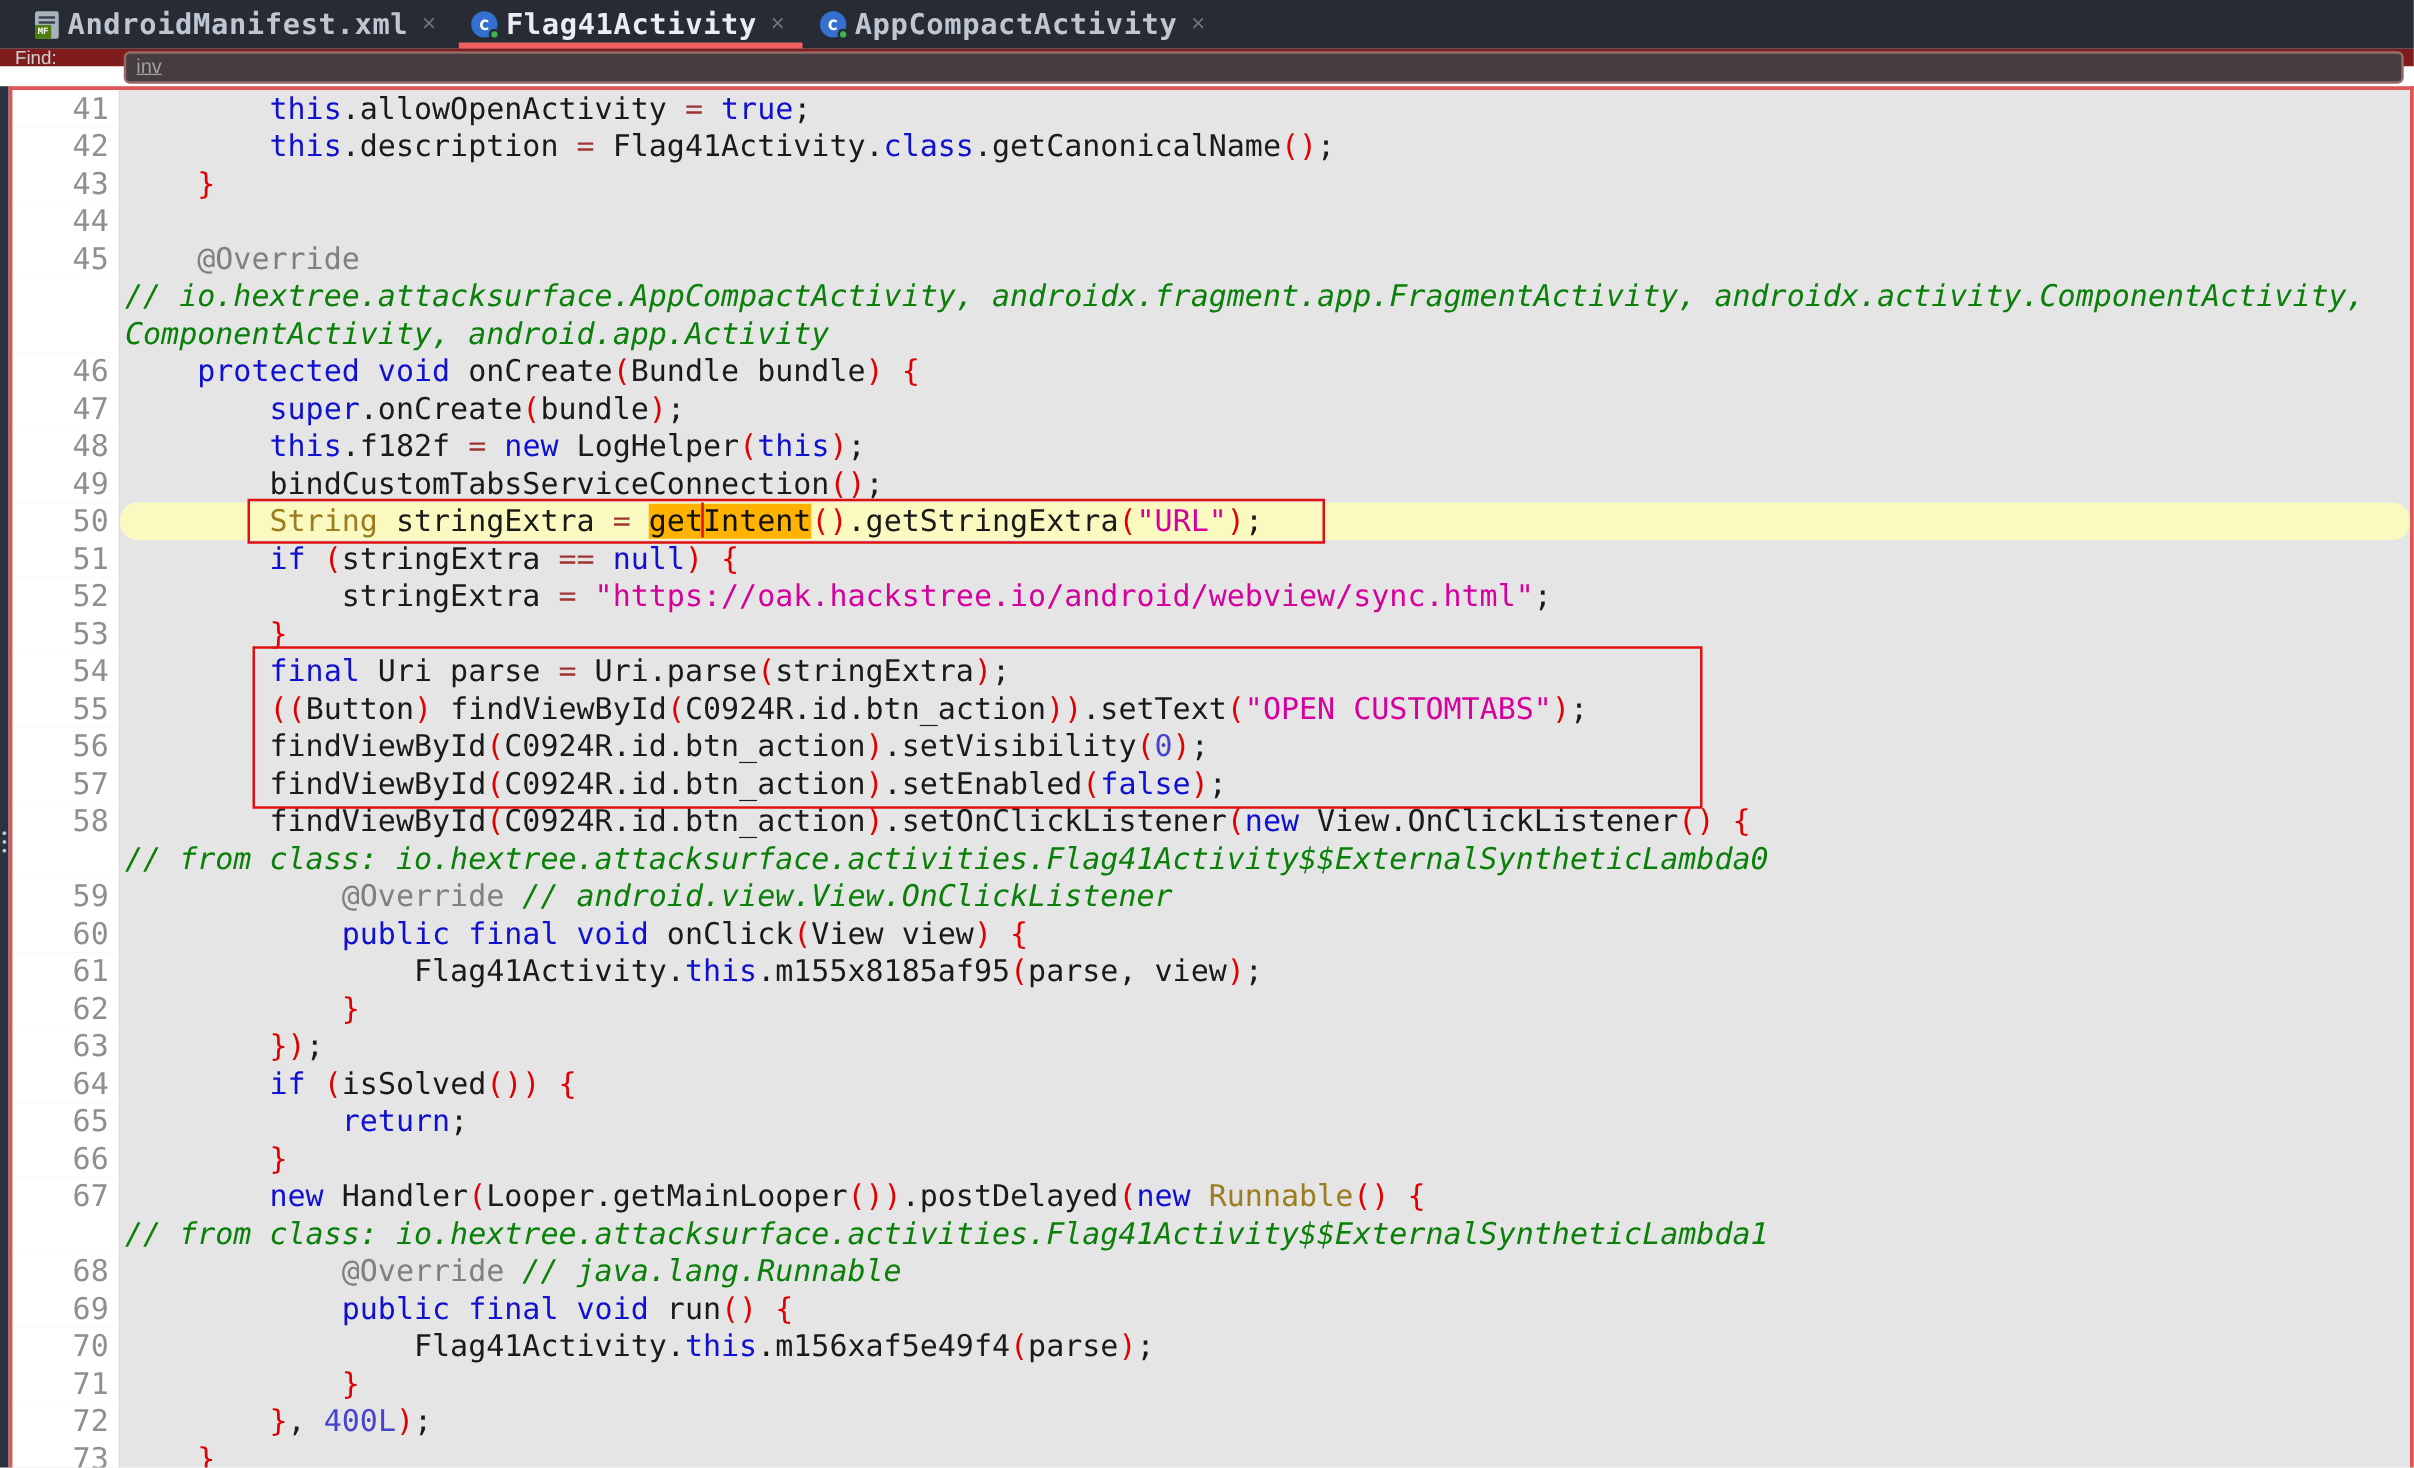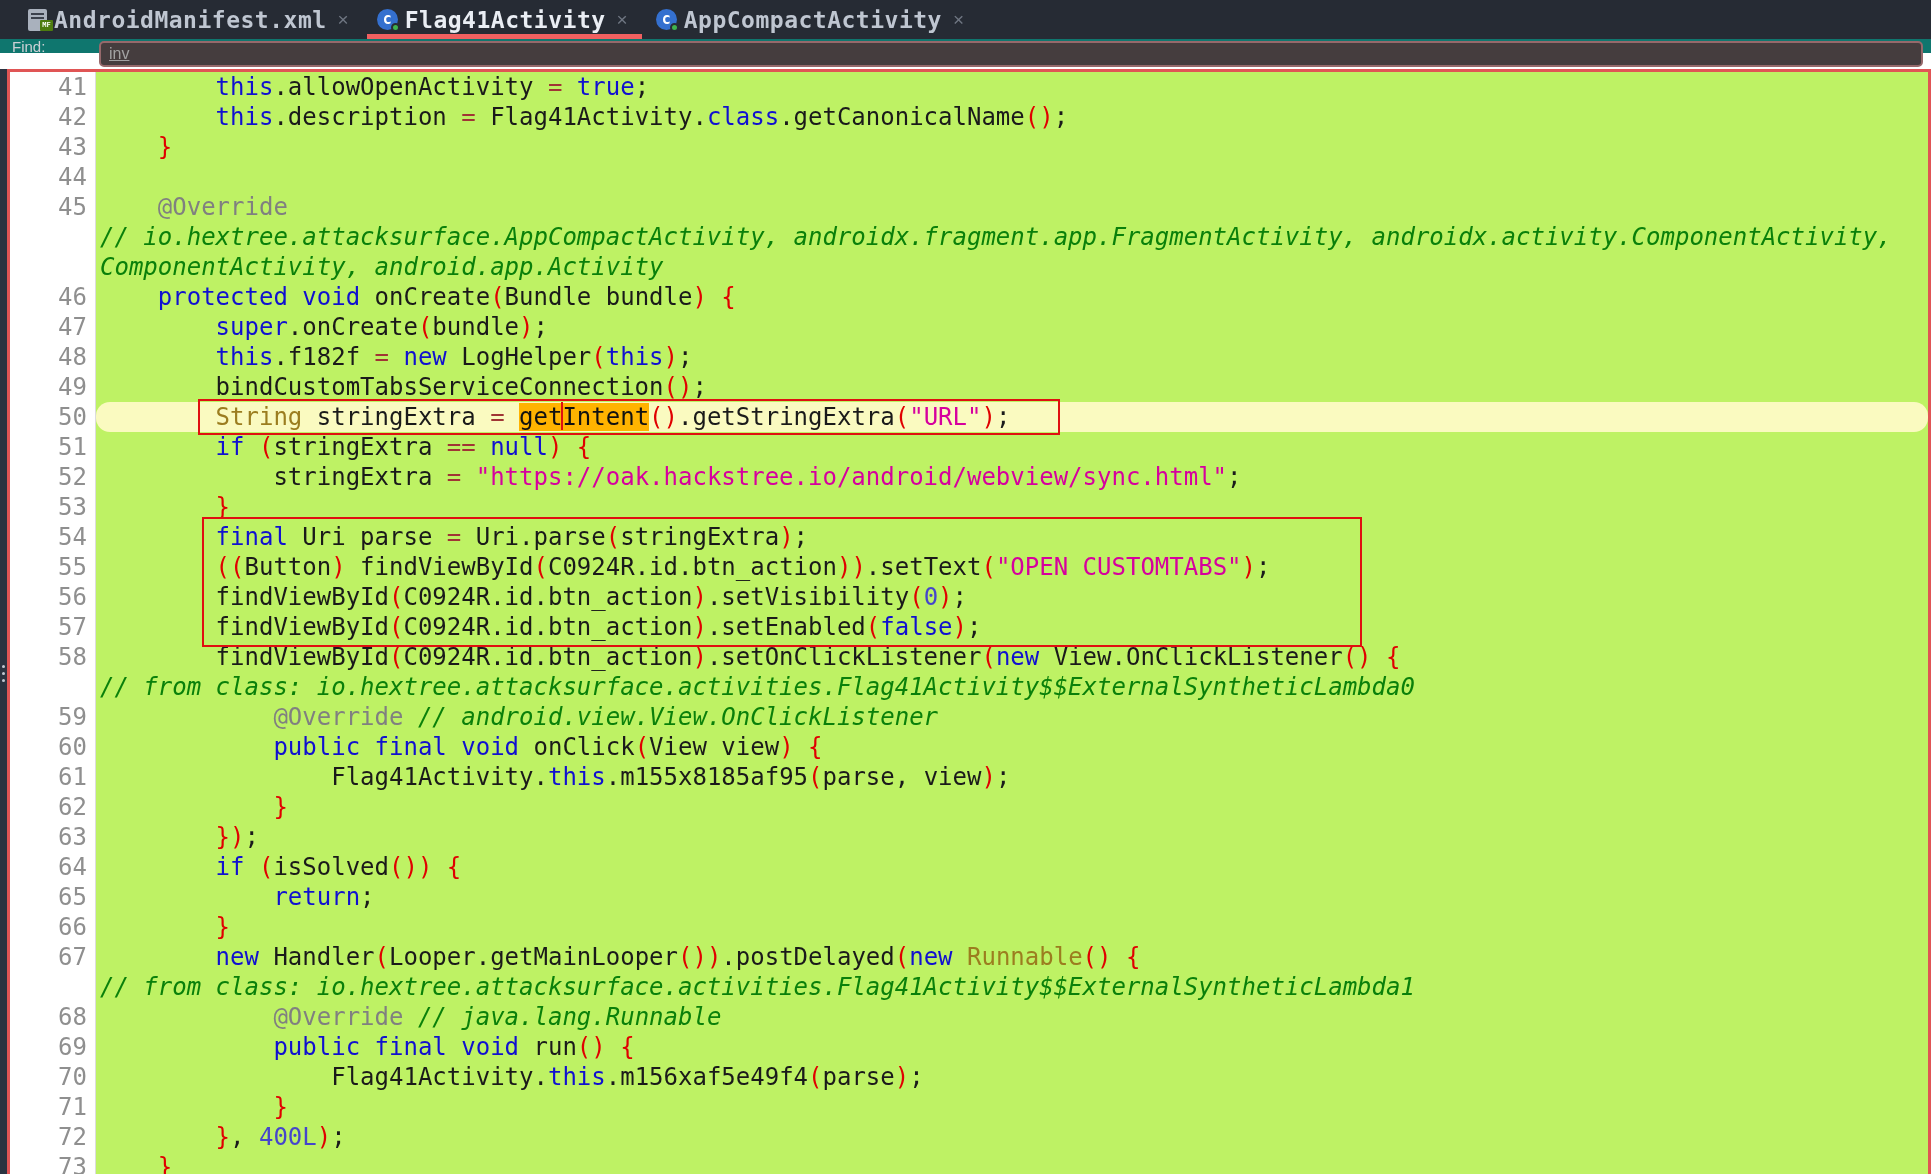--- a/index.html
+++ b/index.html
@@ -19,40 +19,40 @@
   
   .cicon { position:relative; width:21px; height:21px; flex:none; }
   .cicon .ball { position:absolute; inset:0; border-radius:50%; background:#3470cf;
                  color:#fff; font-size:15px; font-weight:bold; text-align:center; line-height:20px; }
   .cicon .dot { position:absolute; right:-2px; bottom:-2px; width:9px; height:9px;
                 border-radius:50%; background:#3fb24e; border:2px solid #262b34; }
   
   .xicon { position:relative; width:19px; height:22px; flex:none; }
   .xicon .page { position:absolute; inset:0; background:#a9b1bd; border-radius:2px; }
   .xicon .ln { position:absolute; left:3px; right:3px; height:2px; background:#3b414c; }
-  .xicon .badge { position:absolute; left:12px; bottom:0; width:13px; height:11px;
+  .xicon .badge { position:absolute; left:0; bottom:0; width:13px; height:11px;
                   background:#4d7c0f; color:#fff; font-size:7px; font-weight:bold;
                   line-height:11px; text-align:center; border-radius:1px; }
 
   
   .findbar { position:absolute; left:0; top:39px; width:1931px; height:14px;
-             background:#0f766e; display:flex; align-items:center; }
+             background:#7f1d1d; display:flex; align-items:center; }
   .findlbl { font-family:"Liberation Sans",sans-serif; font-size:15px; color:#ccd0d5;
              padding:0 10px 0 12px; }
   .findinput { position:absolute; left:99px; top:2px; width:1824px; height:26px;
                background:#453d3e; border:2px solid #96696b; border-radius:5px;
                color:#a2a2a2; font-family:"Liberation Sans",sans-serif; font-size:16px;
                padding:0 8px; outline:none;text-decoration:underline; }
 
   
   .leftstrip { position:absolute; left:0; top:69px; width:7px; bottom:0; background:#2b3340; }
   .handle { position:absolute; left:1px; top:596px; width:5px; }
   .handle i { display:block; width:3px; height:3px; border-radius:50%; background:#c2c8d2; margin:0 auto 4px; }
   .editor { position:absolute; left:7px; top:69px; right:0; bottom:0;
-            background:#bef264; border:3px solid #e05555; border-bottom:none; overflow:hidden; }
+            background:#e5e5e5; border:3px solid #e05555; border-bottom:none; overflow:hidden; }
   .code-content { position:relative; width:100%; height:100%; }
   .row { display:flex; height:30px; }
   .gut { flex:none; width:86px; text-align:right; padding-right:8px;
          font-size:24px; line-height:30px; color:#8f8f8f; background:#fff;
          border-right:1px solid #dcdcdc; user-select:none; }
   .line { flex:1 1 auto; white-space:pre; font-size:24px; line-height:30px;
           color:#1a1a1a; padding-left:4px; overflow:visible; }
   .row.cur .line { background:var(--curline,#fafac0);border-radius:14px; }
 
   .kw  { color:#1010d0; font-weight:normal; }

